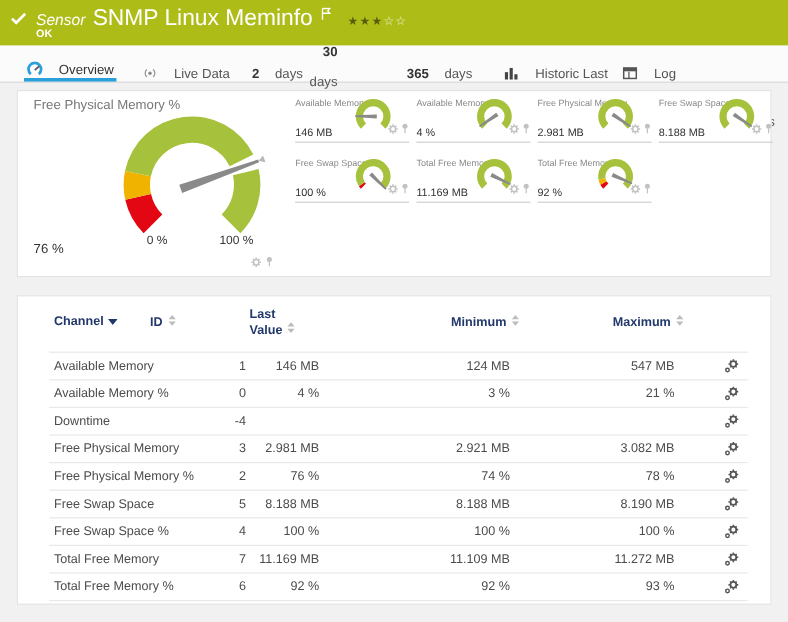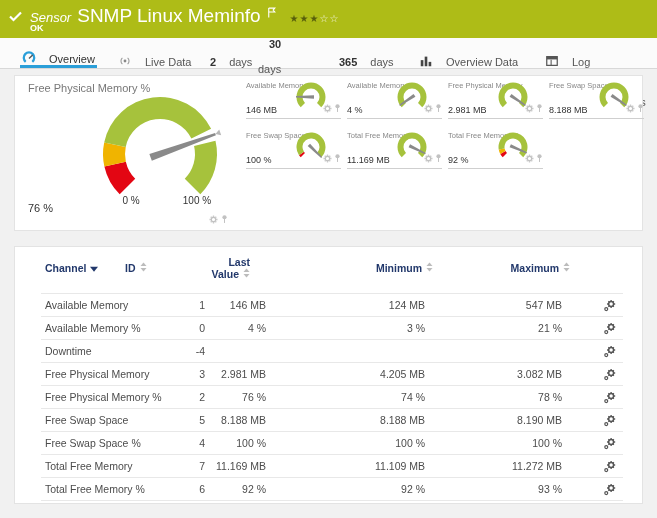--- a/index.html
+++ b/index.html
@@ -49,21 +49,21 @@
   .tile-value{position:absolute;left:0;bottom:3px;font-size:9px;color:#333}
   .tile-icons{position:absolute;right:0;bottom:1px;display:flex;gap:2px;align-items:center}
 
   
   .tbl-head{position:relative;height:46px;margin-left:26px;width:582px}
   .hc{position:absolute;top:15px;font-size:10.5px;font-weight:bold;color:var(--navy,#22386b);
       white-space:nowrap;cursor:pointer}
   .hc .sorticon{display:inline-block;margin-left:4px}
   .hc-channel{left:4px}
   .hc-id{left:84px;width:88px;}
-  .hc-last{left:167px;width:42px;text-align:right;top:9px;line-height:12px;white-space:normal}
+  .hc-last{left:167px;width:42px;text-align:left;top:9px;line-height:12px;white-space:normal}
   .hc-min{left:280px;width:112px;text-align:right}
   .hc-max{left:417px;width:112px;text-align:right}
 
   .tbl-body{margin-left:26px;width:582px;border-top:1px solid #e8e8e8}
   .trow{position:relative;height:22px;border-bottom:1px solid #e8e8e8}
   .rc{position:absolute;top:50%;transform:translateY(-50%);font-size:10.5px;color:#4c4c4c;white-space:nowrap}
   .rc-channel{left:4px}
   .rc-id{left:94px;width:70px;text-align:right}
   .rc-last{left:134px;width:91px;text-align:right}
   .rc-min{left:274px;width:110px;text-align:right}
@@ -129,23 +129,23 @@
   </div>
     <div class="tab" style="left: 417px;">
     <span class="t-icon">
         <svg width="14" height="14" viewBox="0 0 16 16">
           <rect x="2" y="7" width="3" height="7" fill="#444"></rect>
           <rect x="6.5" y="3" width="3" height="11" fill="#444"></rect>
           <rect x="11" y="9" width="3" height="5" fill="#444"></rect>
         </svg>
       </span>
 
-    <span class="t-label">Overview Data</span>
-  </div>
-    <div class="tab" style="left: 543px;">
+    <span class="t-label">Historic Last</span>
+  </div>
+    <div class="tab" style="left: 516px;">
     <span class="t-icon">
         <svg width="14" height="14" viewBox="0 0 16 16">
           <rect x="2" y="3" width="12" height="10" fill="none" stroke="#555" stroke-width="1.4"></rect>
           <rect x="2" y="3" width="12" height="3.2" fill="#555"></rect>
           <line x1="7" y1="6.5" x2="7" y2="12.5" stroke="#555" stroke-width="1.2"></line>
         </svg>
       </span>
 
     <span class="t-label">Log</span>
   </div>
@@ -492,21 +492,21 @@
               <line x1="6.6" y1="9.4" x2="7.6" y2="8.4" stroke-width="1.4"></line>
               <line x1="12.4" y1="3.6" x2="13.4" y2="2.6" stroke-width="1.4"></line>
               <circle cx="4" cy="12.2" r="1.8" stroke-width="1.5"></circle>
             </g>
           </svg></span>
   </div>
       <div class="trow">
     <span class="rc rc-channel">Free Physical Memory</span>
     <span class="rc rc-id">3</span>
     <span class="rc rc-last">2.981 MB</span>
-    <span class="rc rc-min">4.205 MB</span>
+    <span class="rc rc-min">2.921 MB</span>
     <span class="rc rc-max">3.082 MB</span>
     <span class="rc rc-gear"><svg width="13" height="13" viewBox="0 0 16 16">
             <g stroke="#555" fill="none">
               <circle cx="10" cy="6" r="3" stroke-width="1.8"></circle>
               <line x1="10" y1="1" x2="10" y2="2.4" stroke-width="1.6"></line>
               <line x1="10" y1="9.6" x2="10" y2="11" stroke-width="1.6"></line>
               <line x1="5" y1="6" x2="6.4" y2="6" stroke-width="1.6"></line>
               <line x1="13.6" y1="6" x2="15" y2="6" stroke-width="1.6"></line>
               <line x1="6.6" y1="2.6" x2="7.6" y2="3.6" stroke-width="1.4"></line>
               <line x1="12.4" y1="8.4" x2="13.4" y2="9.4" stroke-width="1.4"></line>

